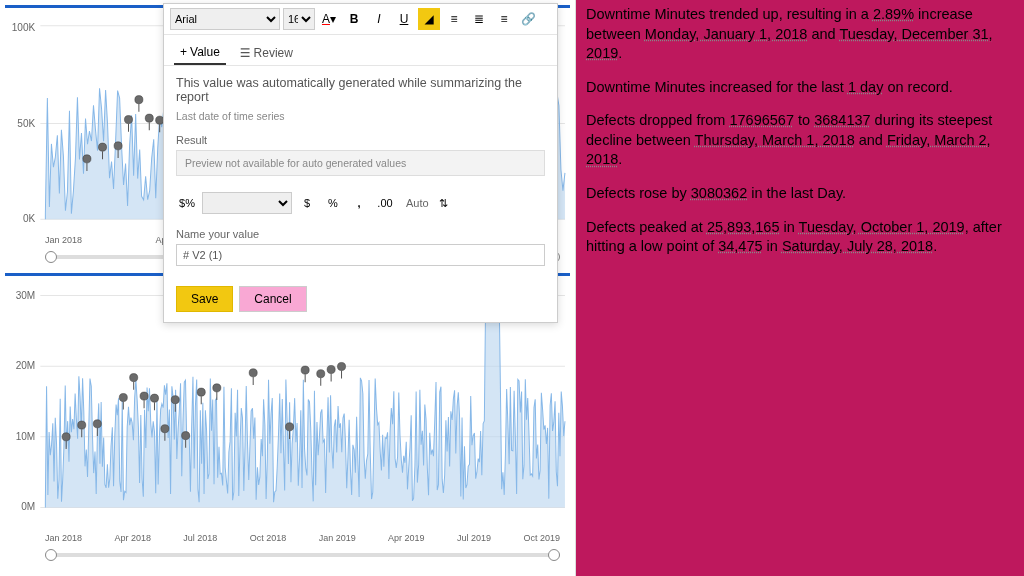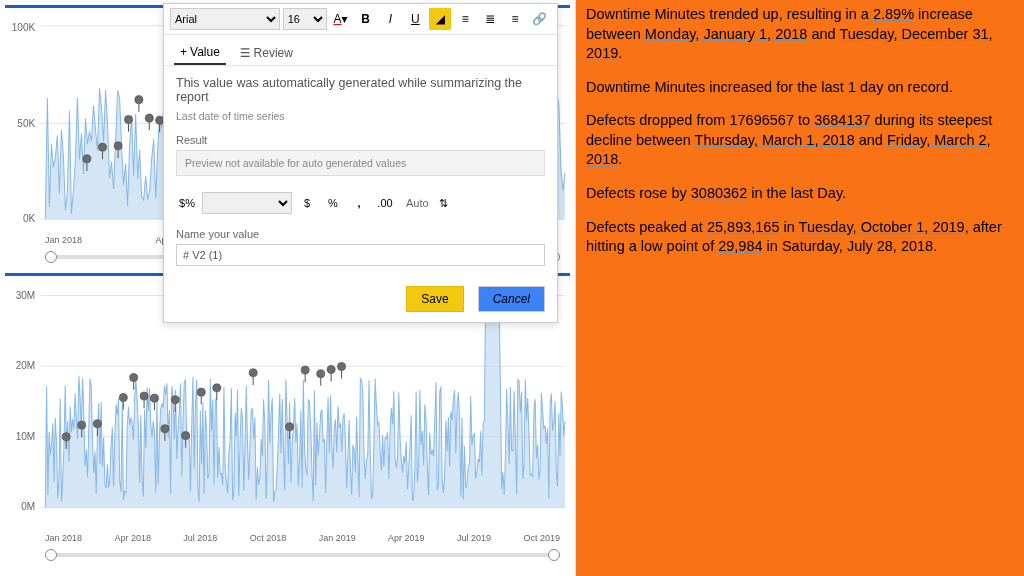--- a/index.html
+++ b/index.html
@@ -1,58 +1,58 @@
 <!DOCTYPE html>
 <html><head>
 <meta charset="utf-8">
 <style>
 * { box-sizing: border-box; margin: 0; padding: 0; }
 body { font-family: Arial, sans-serif; font-size: 12px; background: #fff; width: 1024px; height: 576px; overflow: hidden; position: relative; }
 .main { display: flex; width: 100%; height: 100%; }
 .left-panel { width: 575px; height: 100%; position: relative; padding: 5px 0 0 5px; }
-.right-panel { flex: 1; padding: 5px 10px; border-left: 1px solid #ddd; background: #f97316; font-size: 14.5px; line-height: 1.35; }
+.right-panel { flex: 1; padding: 5px 10px; border-left: 1px solid #ddd; background: #be185d; font-size: 14.5px; line-height: 1.35; }
 .right-panel p { margin-bottom: 14px; }
 .ul { text-decoration: underline; text-decoration-color: #888; text-decoration-style: dotted; }
 .highlight-box { border: 3px solid #0a3cd4; padding: 3px 5px; margin-bottom: 12px; }
 
 .chart-container { width: 565px; border-top: 3px solid #1a5fc7; margin-bottom: 8px; position: relative; }
 .chart1 { height: 260px; }
 .chart2 { height: 290px; }
 .chart-svg { width: 100%; height: calc(100% - 30px); display: block; }
 .axis-label { font-size: 10px; fill: #666; }
 .chart-line { stroke: #87b8e8; stroke-width: 1; fill: none; }
 .chart-area { fill: #b8d4ef; opacity: 0.6; }
 .marker { fill: #6b6b6b; stroke: #333; stroke-width: 0.5; }
 .x-labels { display: flex; justify-content: space-between; font-size: 9px; color: #666; padding: 0 10px 4px 40px; }
 .slider-track { height: 4px; background: #ddd; margin: 6px 10px 0 40px; border-radius: 2px; position: relative; }
 .slider-thumb { width: 12px; height: 12px; border-radius: 50%; background: #fff; border: 1px solid #888; position: absolute; top: -4px; }
 
 .popup { position: absolute; left: 163px; top: 3px; width: 395px; background: #fff; border: 1px solid #ccc; box-shadow: 0 2px 8px rgba(0,0,0,0.15); z-index: 10; }
 .toolbar { display: flex; align-items: flex-end; padding: 4px 6px; border-bottom: 1px solid #e5e5e5; gap: 3px; }
 .toolbar select { font-size: 11px; height: 22px; border: 1px solid #ccc; }
 .font-sel { width: 110px; }
-.size-sel { width: 44px; }
+.size-sel { width: 32px; }
 .tb-btn { width: 22px; height: 22px; display: flex; align-items: center; justify-content: center; cursor: pointer; font-size: 12px; }
 .tb-btn.hl { background: #f2c811; }
 .tabs { display: flex; padding: 6px 10px 0 10px; gap: 8px; border-bottom: 1px solid #e5e5e5; }
 .tab { padding: 4px 6px; font-size: 12px; color: #555; cursor: pointer; display: flex; align-items: center; gap: 3px; }
 .tab.active { border-bottom: 2px solid #333; color: #000; }
 .popup-body { padding: 10px 12px; }
 .desc { font-size: 12.5px; color: #555; margin-bottom: 6px; }
 .sub-desc { font-size: 10.5px; color: #888; margin-bottom: 12px; }
 .label { font-size: 11px; color: #666; margin-bottom: 4px; }
 .preview-box { background: #f3f3f3; border: 1px solid #ddd; padding: 6px 8px; font-size: 10.5px; color: #888; margin-bottom: 16px; }
 .format-row { display: flex; align-items: center; gap: 4px; margin-bottom: 14px; }
 .format-row select, .format-row input { height: 22px; border: 1px solid #ccc; font-size: 11px; }
 .fmt-btn { width: 22px; height: 22px; display: flex; align-items: center; justify-content: center; cursor: pointer; font-size: 11px; border: none; background: none; }
 .name-input { width: 100%; height: 22px; border: 1px solid #ccc; padding: 0 6px; font-size: 11px; color: #555; }
-.popup-footer { display: flex; justify-content: flex-end; gap: 14px; padding: 10px 12px; }
+.popup-footer { display: flex; gap: 6px; padding: 10px 12px; }
 .btn { padding: 5px 14px; font-size: 12px; border: 1px solid #ccc; cursor: pointer; }
 .btn-save { background: #f2c811; border-color: #e0b800; }
-.btn-cancel { background: #3b82f6; font-style: italic; }
+.btn-cancel { background: #f9a8d4; }
 </style>
 </head>
 <body>
 
 <div class="main">
   <div class="left-panel">
 
     <div class="chart-container chart1">
       <svg class="chart-svg" viewBox="0 0 560 220">
         <text x="30" y="20" class="axis-label" text-anchor="end">100K</text>
@@ -231,15 +231,15 @@
         <button class="btn btn-cancel">Cancel</button>
       </div>
     </div>
   </div>
 
   <div class="right-panel" id="narratives">
       <p>Downtime Minutes trended up, resulting in a <span class="ul">2.89%</span> increase between <span class="ul">Monday, January 1, 2018</span> and <span class="ul">Tuesday, December 31, 2019</span>.</p>
       <p>Downtime Minutes increased for the last <span class="ul">1 day</span> on record.</p>
       <p>Defects dropped from <span class="ul">17696567</span> to <span class="ul">3684137</span> during its steepest decline between <span class="ul">Thursday, March 1, 2018</span> and <span class="ul">Friday, March 2, 2018</span>.</p>
       <p>Defects rose by <span class="ul">3080362</span> in the last Day.</p>
-      <p>Defects peaked at <span class="ul">25,893,165</span> in <span class="ul">Tuesday, October 1, 2019</span>, after hitting a low point of <span class="ul">29,984</span> in <span class="ul">Saturday, July 28, 2018</span>.</p>
+      <p>Defects peaked at <span class="ul">25,893,165</span> in <span class="ul">Tuesday, October 1, 2019</span>, after hitting a low point of <span class="ul">34,475</span> in <span class="ul">Saturday, July 28, 2018</span>.</p>
     </div>
 </div>
 
 </body></html>

